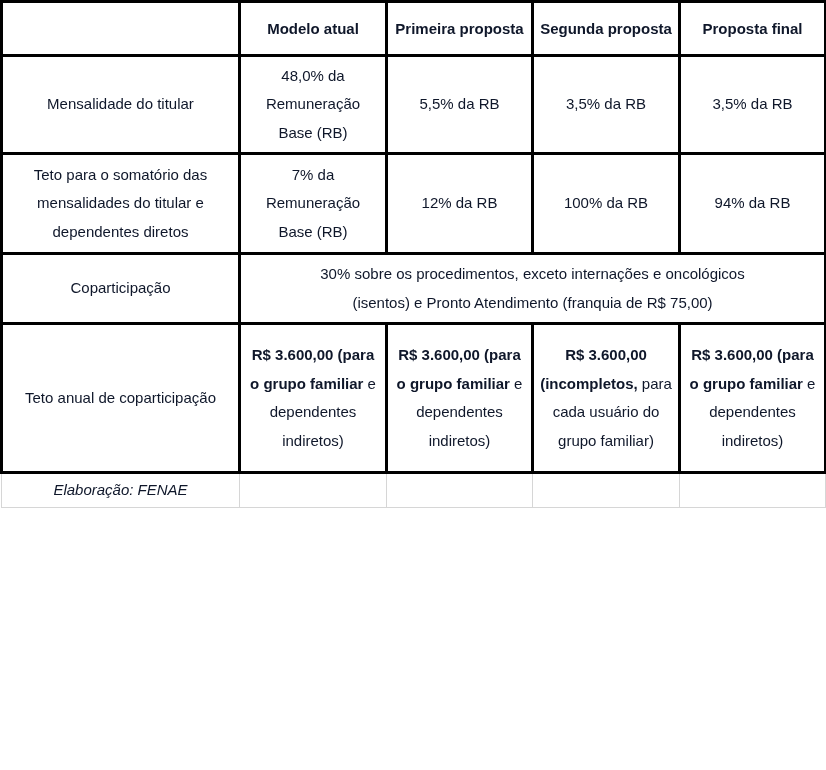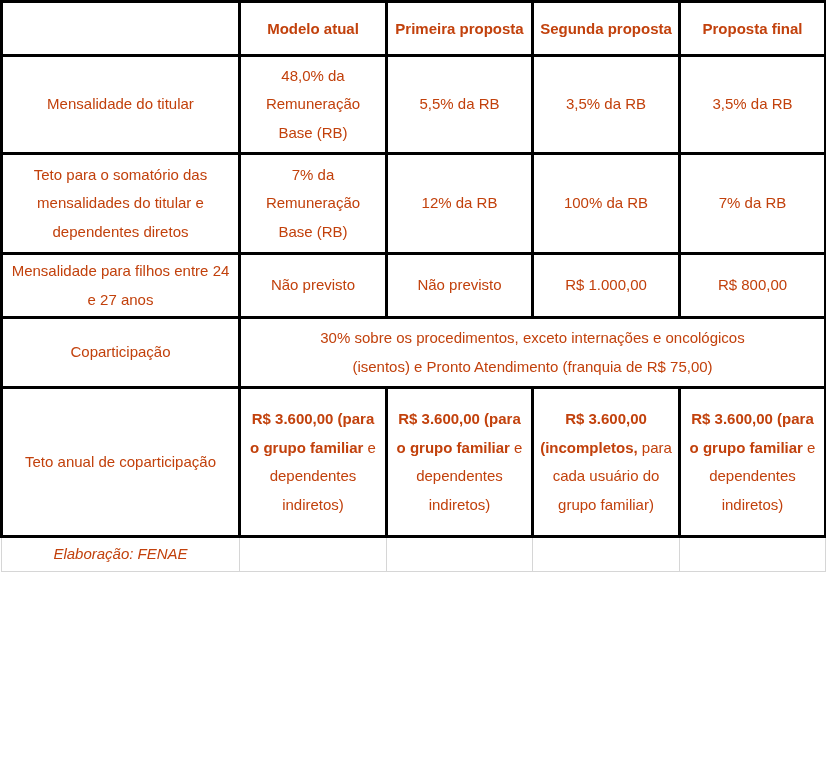--- a/index.html
+++ b/index.html
@@ -5,21 +5,21 @@
   html, body {
     margin: 0;
     padding: 0;
     background: #ffffff;
   }
   .page {
     width: 826px;
     height: 770px;
     background: #ffffff;
     font-family: "Liberation Sans", "DejaVu Sans", sans-serif;
-    color: #c2410c;
+    color: #0f172a;
     overflow: hidden;
     box-sizing: border-box;
   }
   table.cmp {
     border-collapse: collapse;
     table-layout: fixed;
     width: 824px;
     margin: 0;
   }
   table.cmp td, table.cmp th {
@@ -110,31 +110,24 @@
       <td>3,5% da RB</td>
       <td>3,5% da RB</td>
     </tr>
 
 
     <tr class="r3">
       <td class="rowlabel">Teto para o somatório das mensalidades do titular e dependentes diretos</td>
       <td>7% da Remuneração Base (RB)</td>
       <td>12% da RB</td>
       <td>100% da RB</td>
-      <td class="valign-bottom">7% da RB</td>
+      <td class="valign-bottom">94% da RB</td>
     </tr>
 
 
-    <tr class="r5">
-      <td class="rowlabel">Mensalidade para filhos entre 24 e 27 anos</td>
-      <td>Não previsto</td>
-      <td>Não previsto</td>
-      <td>R$ 1.000,00</td>
-      <td>R$ 800,00</td>
-    </tr>
 
     <tr class="r6">
       <td class="rowlabel">Coparticipação</td>
       <td class="copay-cell" colspan="4"><span>30%  sobre os procedimentos, exceto internações e oncológicos</span><br><span>(isentos) e Pronto Atendimento (franquia de R$ 75,00)</span></td>
     </tr>
 
     <tr class="r7">
       <td class="rowlabel">Teto anual de coparticipação</td>
       <td><span class="b">R$ 3.600,00 (para o grupo familiar</span> <span>e dependentes indiretos)</span></td>
       <td><span class="b">R$ 3.600,00 (para o grupo familiar</span> <span>e dependentes indiretos)</span></td>

